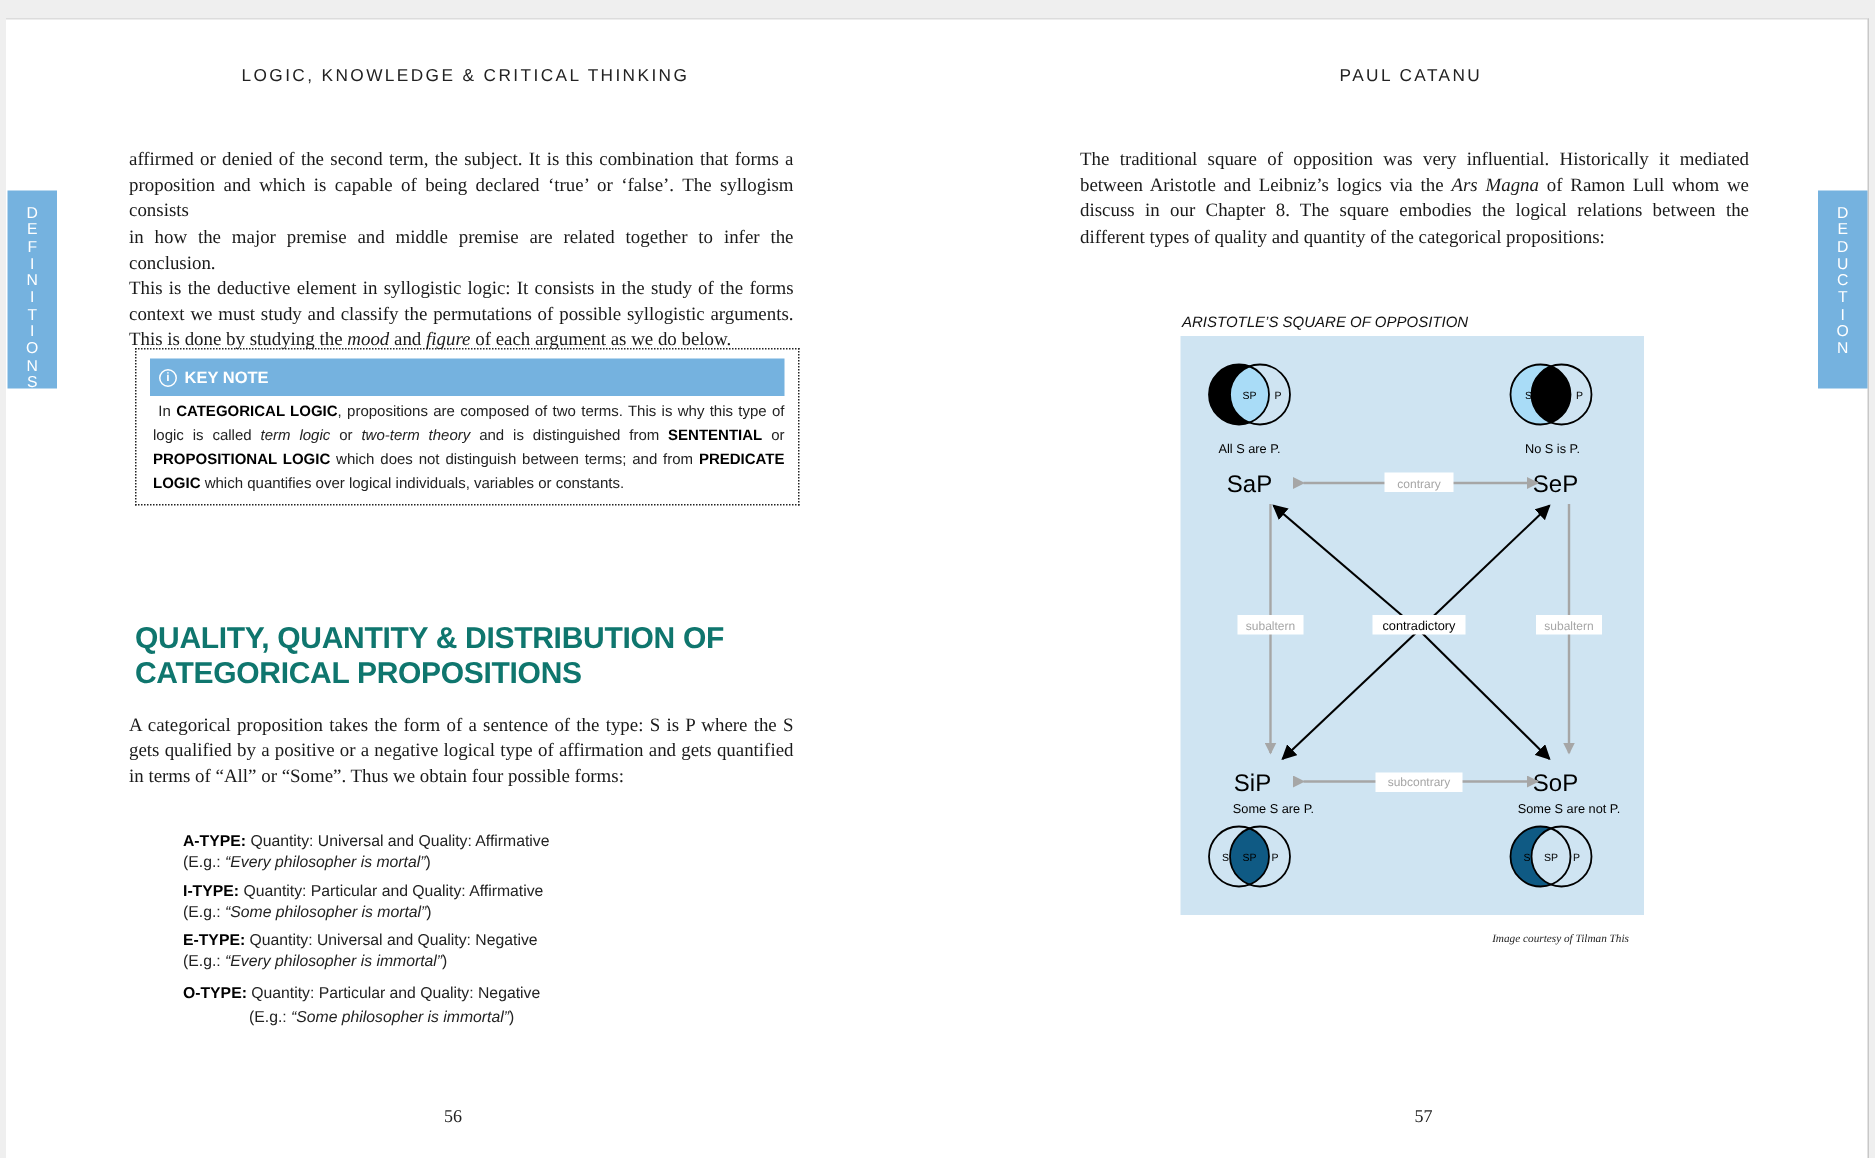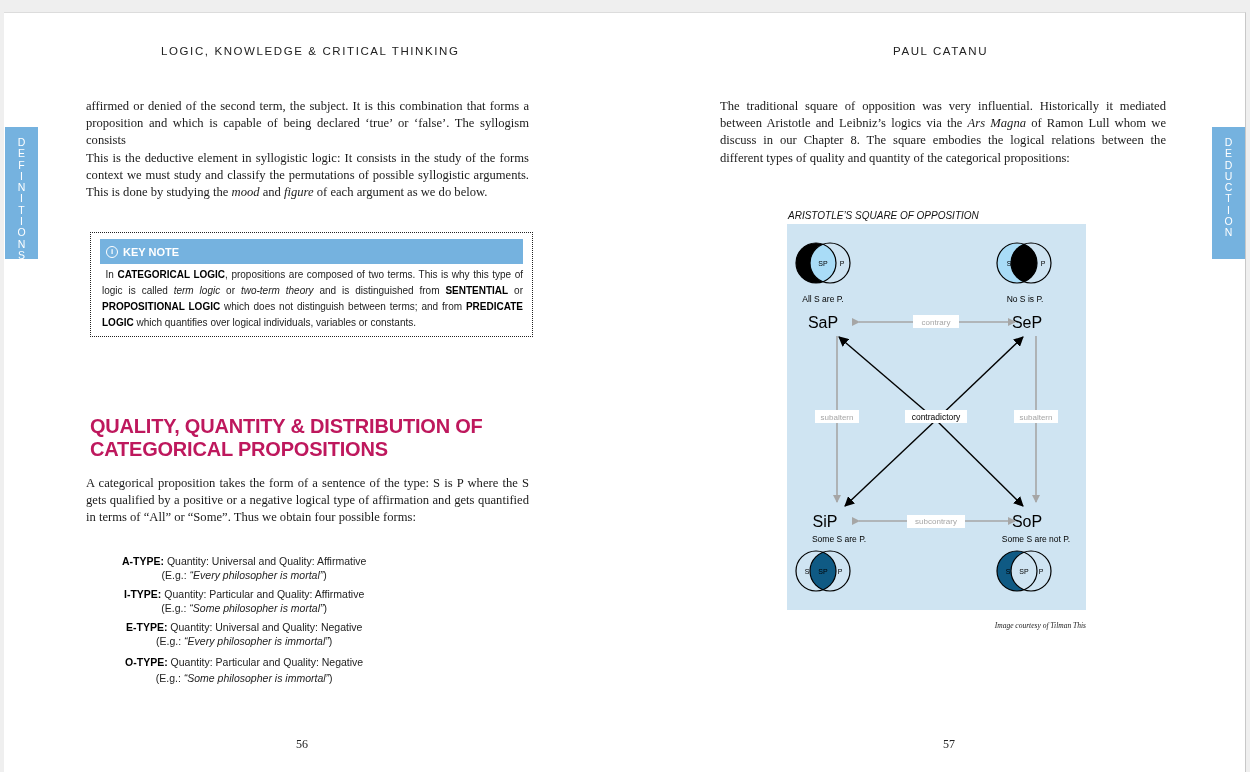--- a/index.html
+++ b/index.html
@@ -43,24 +43,24 @@
     display: inline-block; width: 10px; height: 10px; border: 1.3px solid #fff; border-radius: 50%;
     font-size: 8px; line-height: 10px; text-align: center; margin-right: 5px; font-weight: bold;
   }
   .keynote-body {
     font-family: "Liberation Sans", sans-serif; font-size: 10px; line-height: 16px; color: #222;
     text-align: justify; margin-top: 3px; padding-left: 2px;
   }
   .keynote-body b { color: #000; }
   .section-heading {
     position: absolute; left: 86px; top: 402px; font-family: "Liberation Sans", sans-serif;
-    font-weight: bold; font-size: 20px; line-height: 23px; color: #be185d; letter-spacing: -0.2px;
+    font-weight: bold; font-size: 20px; line-height: 23px; color: #0f766e; letter-spacing: -0.2px;
   }
   .types { position: absolute; left: 118px; top: 541px; font-family: "Liberation Sans", sans-serif; font-size: 10.5px; color: #222; }
-  .type-item { margin-bottom: 5px; line-height: 14px; text-align: center; }
+  .type-item { margin-bottom: 5px; line-height: 14px; }
   .type-item b { color: #000; }
   .type-item .ex em { }
   .fig-title {
     position: absolute; left: 788px; top: 201px; font-family: "Liberation Sans", sans-serif;
     font-style: italic; font-size: 10px; color: #111;
   }
   .figure { position: absolute; left: 787px; top: 215px; width: 299px; height: 386px; background: #cfe4f2; }
   .caption {
     position: absolute; left: 940px; top: 612px; width: 146px; text-align: right;
     font-family: "Liberation Serif", serif; font-style: italic; font-size: 7.5px; color: #222;
@@ -84,20 +84,21 @@
       <span>T</span>
       <span>I</span>
       <span>O</span>
       <span>N</span>
       <span>S</span>
     </div>
 
   <div class="body-text" style="left:82px; top:85px; width:443px;">
     <div style="text-align-last:justify;">affirmed or denied of the second term, the subject. It is this combination that forms a</div>
     <div style="text-align-last:justify;">proposition and which is capable of being declared ‘true’ or ‘false’. The syllogism consists</div>
+    <div style="text-align-last:justify;">in how the major premise and middle premise are related together to infer the conclusion.</div>
     <div style="text-align-last:justify;">This is the deductive element in syllogistic logic: It consists in the study of the forms</div>
     <div style="text-align-last:justify;">context we must study and classify the permutations of possible syllogistic arguments.</div>
     <div><span>This is done by studying the </span><em>mood</em><span> and </span><em>figure</em><span> of each argument as we do below.</span></div>
   </div>
 
   <div class="keynote">
     <div class="keynote-header">
       <span class="info">i</span>
       <span>KEY NOTE</span>
     </div>
@@ -119,21 +120,21 @@
     <div class="type-item">
       <div><b>I-TYPE:</b><span> Quantity: Particular and Quality: Affirmative</span></div>
       <div class="ex"><span>(E.g.: </span><em>“Some philosopher is mortal”</em><span>)</span></div>
     </div>
     <div class="type-item">
       <div><b>E-TYPE:</b><span> Quantity: Universal and Quality: Negative</span></div>
       <div class="ex"><span>(E.g.: </span><em>“Every philosopher is immortal”</em><span>)</span></div>
     </div>
     <div class="type-item" style="margin-top:7px;">
       <div><b>O-TYPE:</b><span> Quantity: Particular and Quality: Negative</span></div>
-      <div class="ex" style="margin-top:2px;"><span>(E.g.: </span><em>“Some philosopher is immortal”</em><span>)</span></div>
+      <div class="ex" style="margin-top:2px;margin-left:44px;"><span>(E.g.: </span><em>“Some philosopher is immortal”</em><span>)</span></div>
     </div>
   </div>
 
   <div class="page-number" style="left:292px;">56</div>
 
   <div class="running-head" style="left:889px;">PAUL CATANU</div>
 
   <div class="side-tab" id="tab-right" style="left:1208px; top:114px; height:132px;">
       <span>D</span>
       <span>E</span>
@@ -143,21 +144,21 @@
       <span>T</span>
       <span>I</span>
       <span>O</span>
       <span>N</span>
     </div>
 
   <div class="body-text" style="left:716px; top:85px; width:446px;"><span>The traditional square of opposition was very influential. Historically it mediated between Aristotle and Leibniz’s logics via the </span><em>Ars Magna</em><span> of Ramon Lull whom we discuss in our Chapter 8. The square embodies the logical relations between the different types of quality and quantity of the categorical propositions:</span></div>
 
   <div class="fig-title" style="left:784px; top:197px;">ARISTOTLE’S SQUARE OF OPPOSITION</div>
 
-  <div class="figure" style="left:783px; top:211px;">
+  <div class="figure" style="left:783px; top:211px;padding-left:10px;">
     <svg width="299" height="386" viewBox="0 0 299 386">
       <defs>
         <marker id="ag" markerWidth="8" markerHeight="8" refX="7" refY="4" orient="auto" markerUnits="userSpaceOnUse">
           <path d="M0,0 L8,4 L0,8 z" fill="#a6a6a6"></path>
         </marker>
         <marker id="ab" markerWidth="10" markerHeight="10" refX="9" refY="5" orient="auto" markerUnits="userSpaceOnUse">
           <path d="M0,0 L10,5 L0,10 z" fill="#000"></path>
         </marker>
         <clipPath id="clipR1">
             <circle cx="43" cy="39" r="20"></circle>

